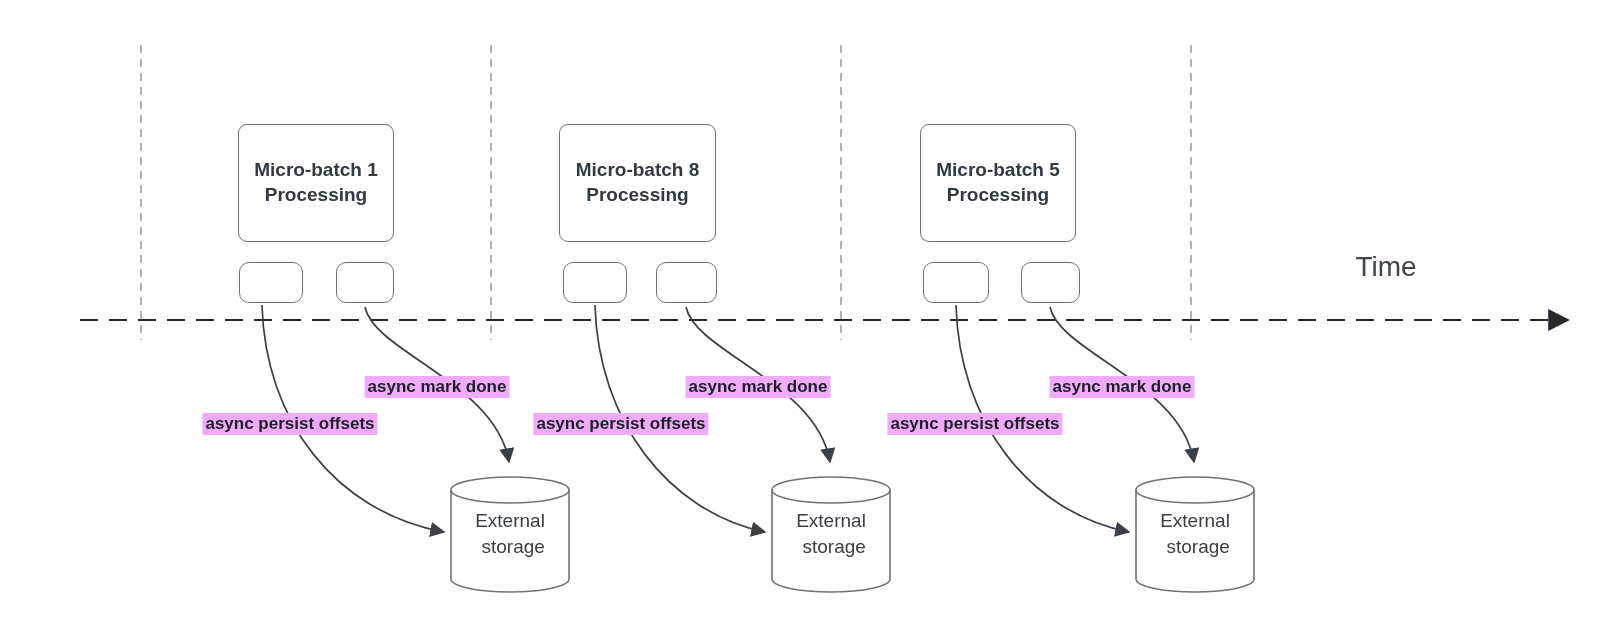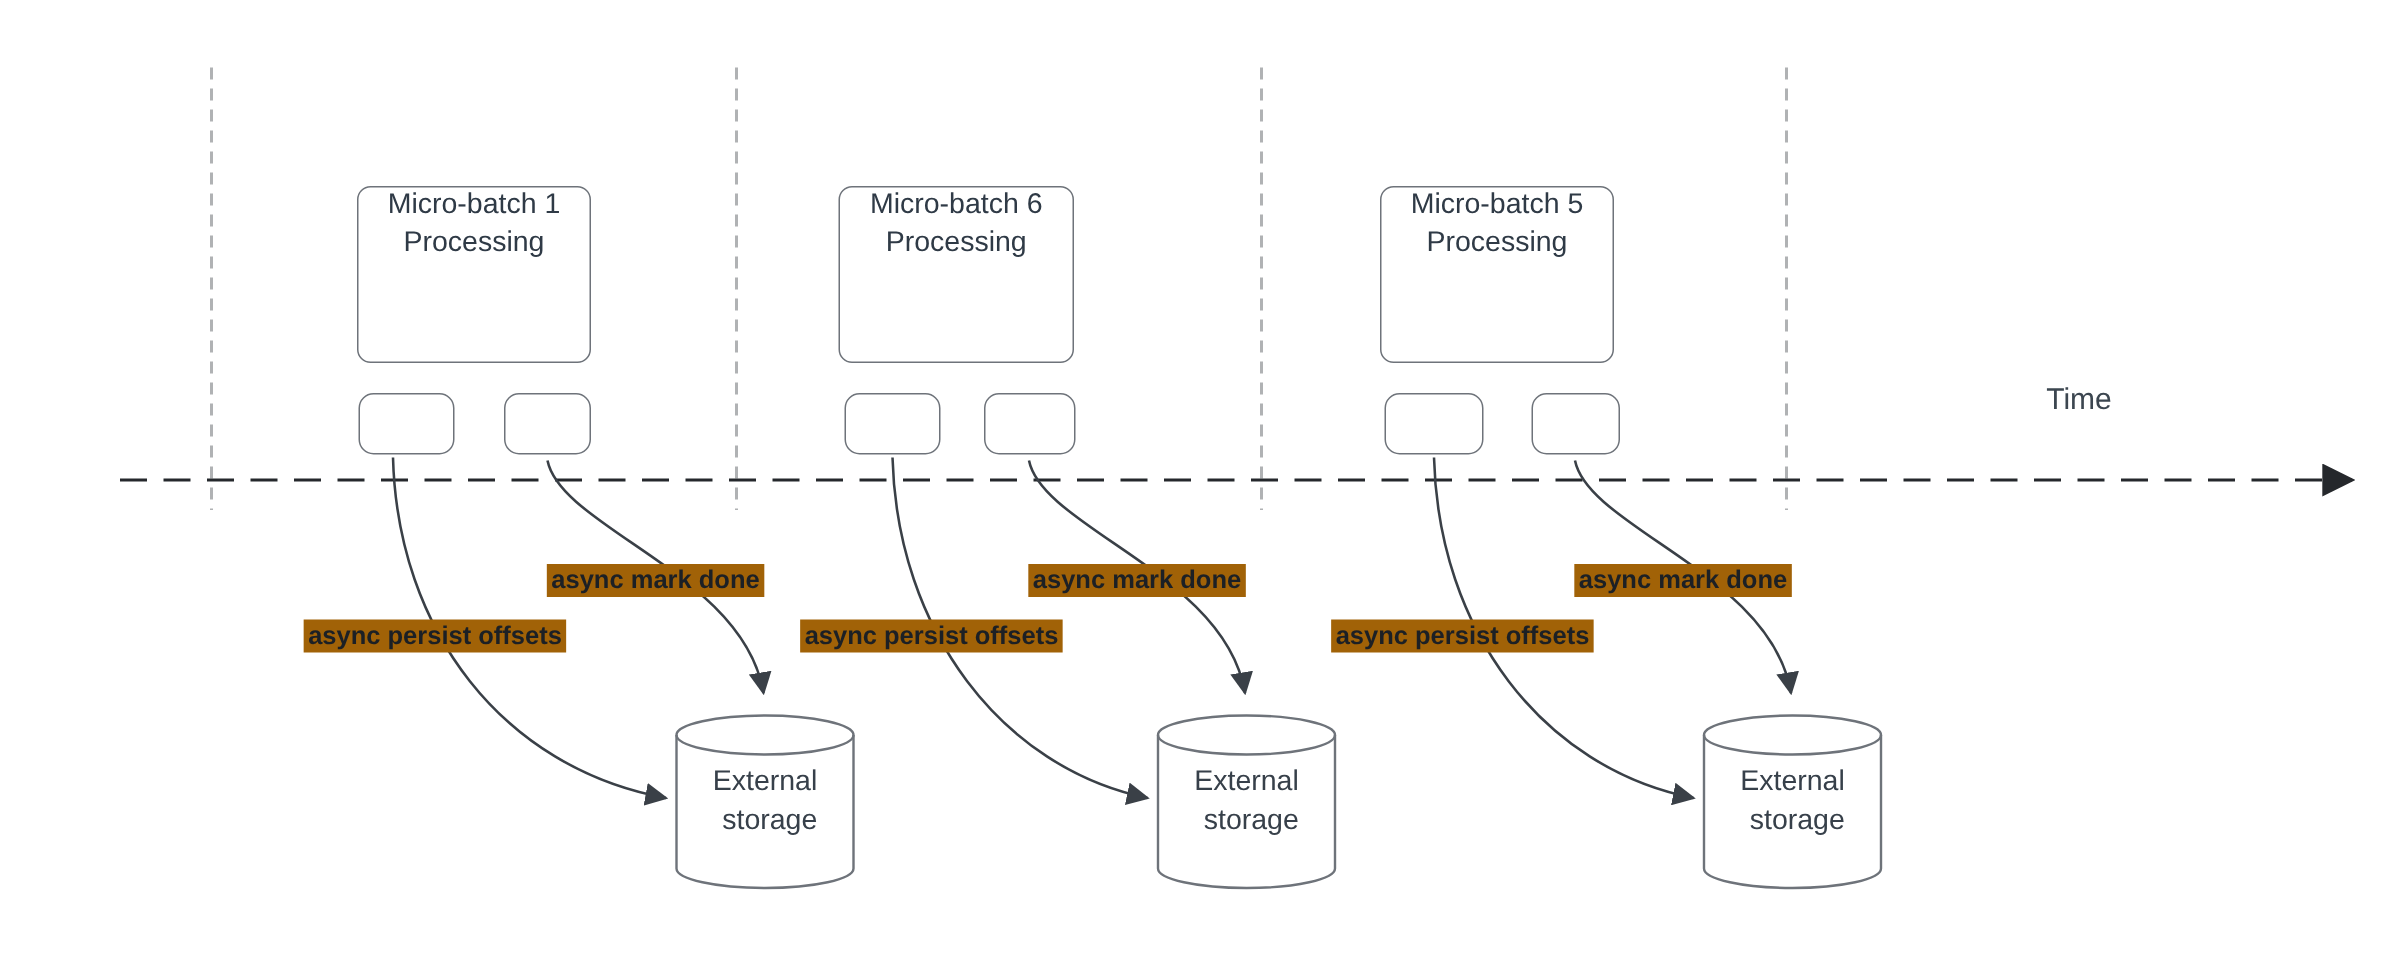--- a/index.html
+++ b/index.html
@@ -4,42 +4,42 @@
 <style>
   html,body{margin:0;padding:0;background:#ffffff;}
   .canvas{
     position:relative;width:1600px;height:642px;background:#ffffff;
     font-family:"Liberation Sans", sans-serif;overflow:hidden;
   }
   .layer{position:absolute;left:0;top:0;}
   .node{
     position:absolute;box-sizing:border-box;background:#ffffff;
     border:1.6px solid #6e737a;border-radius:9px;
-    display:flex;justify-content:center;text-align:center;
+    display:flex;align-items:center;justify-content:center;text-align:center;font-weight:bold;
   }
   .box-label{
     white-space:pre-line;font-size:19px;line-height:1.3;color:#2f3a46;
   }
   .mini{
     position:absolute;box-sizing:border-box;background:#ffffff;
     border:1.6px solid #6e737a;border-radius:10px;
   }
   .edge-label{
     position:absolute;transform:translate(-50%,-50%);
-    background:#a16207;padding:1px 3px;
+    background:#f0abfc;padding:1px 3px;
     font-size:17px;font-weight:bold;color:#1c2025;white-space:nowrap;
   }
   .storage-label{
     position:absolute;transform:translate(-50%,-50%);
     white-space:pre-line;text-align:right;
     font-size:19px;line-height:1.35;color:#37404a;
   }
   .time-label{
     position:absolute;transform:translate(-50%,-50%);
-    font-size:20px;color:#3c4650;white-space:nowrap;
+    font-size:28px;color:#3c4650;white-space:nowrap;
   }
 </style>
 </head>
 <body>
 
 <div class="canvas">
 
   <svg class="layer" width="1600" height="642" viewBox="0 0 1600 642">
     <defs>
       <marker id="ah" viewBox="0 0 10 10" refX="9" refY="5" markerWidth="9" markerHeight="9" orient="auto">
@@ -78,21 +78,21 @@
       <path d="M1136,490 A59,13 0 0 1 1254,490 L1254,579 A59,13 0 0 1 1136,579 Z" fill="#ffffff" stroke="#6e737a" stroke-width="1.6"></path>
       <path d="M1136,490 A59,13 0 0 0 1254,490" fill="none" stroke="#6e737a" stroke-width="1.6"></path>
     </g>
   </svg>
 
   <div class="node" style="left:238px;top:124px;width:156px;height:118px">
     <span class="box-label">Micro-batch 1
 Processing</span>
   </div>
   <div class="node" style="left:559px;top:124px;width:157px;height:118px">
-    <span class="box-label">Micro-batch 6
+    <span class="box-label">Micro-batch 8
 Processing</span>
   </div>
   <div class="node" style="left:920px;top:124px;width:156px;height:118px">
     <span class="box-label">Micro-batch 5
 Processing</span>
   </div>
 
   <div class="mini" style="left:239px;top:262px;width:64px;height:41px"></div>
   <div class="mini" style="left:336px;top:262px;width:58px;height:41px"></div>
   <div class="mini" style="left:563px;top:262px;width:64px;height:41px"></div>

